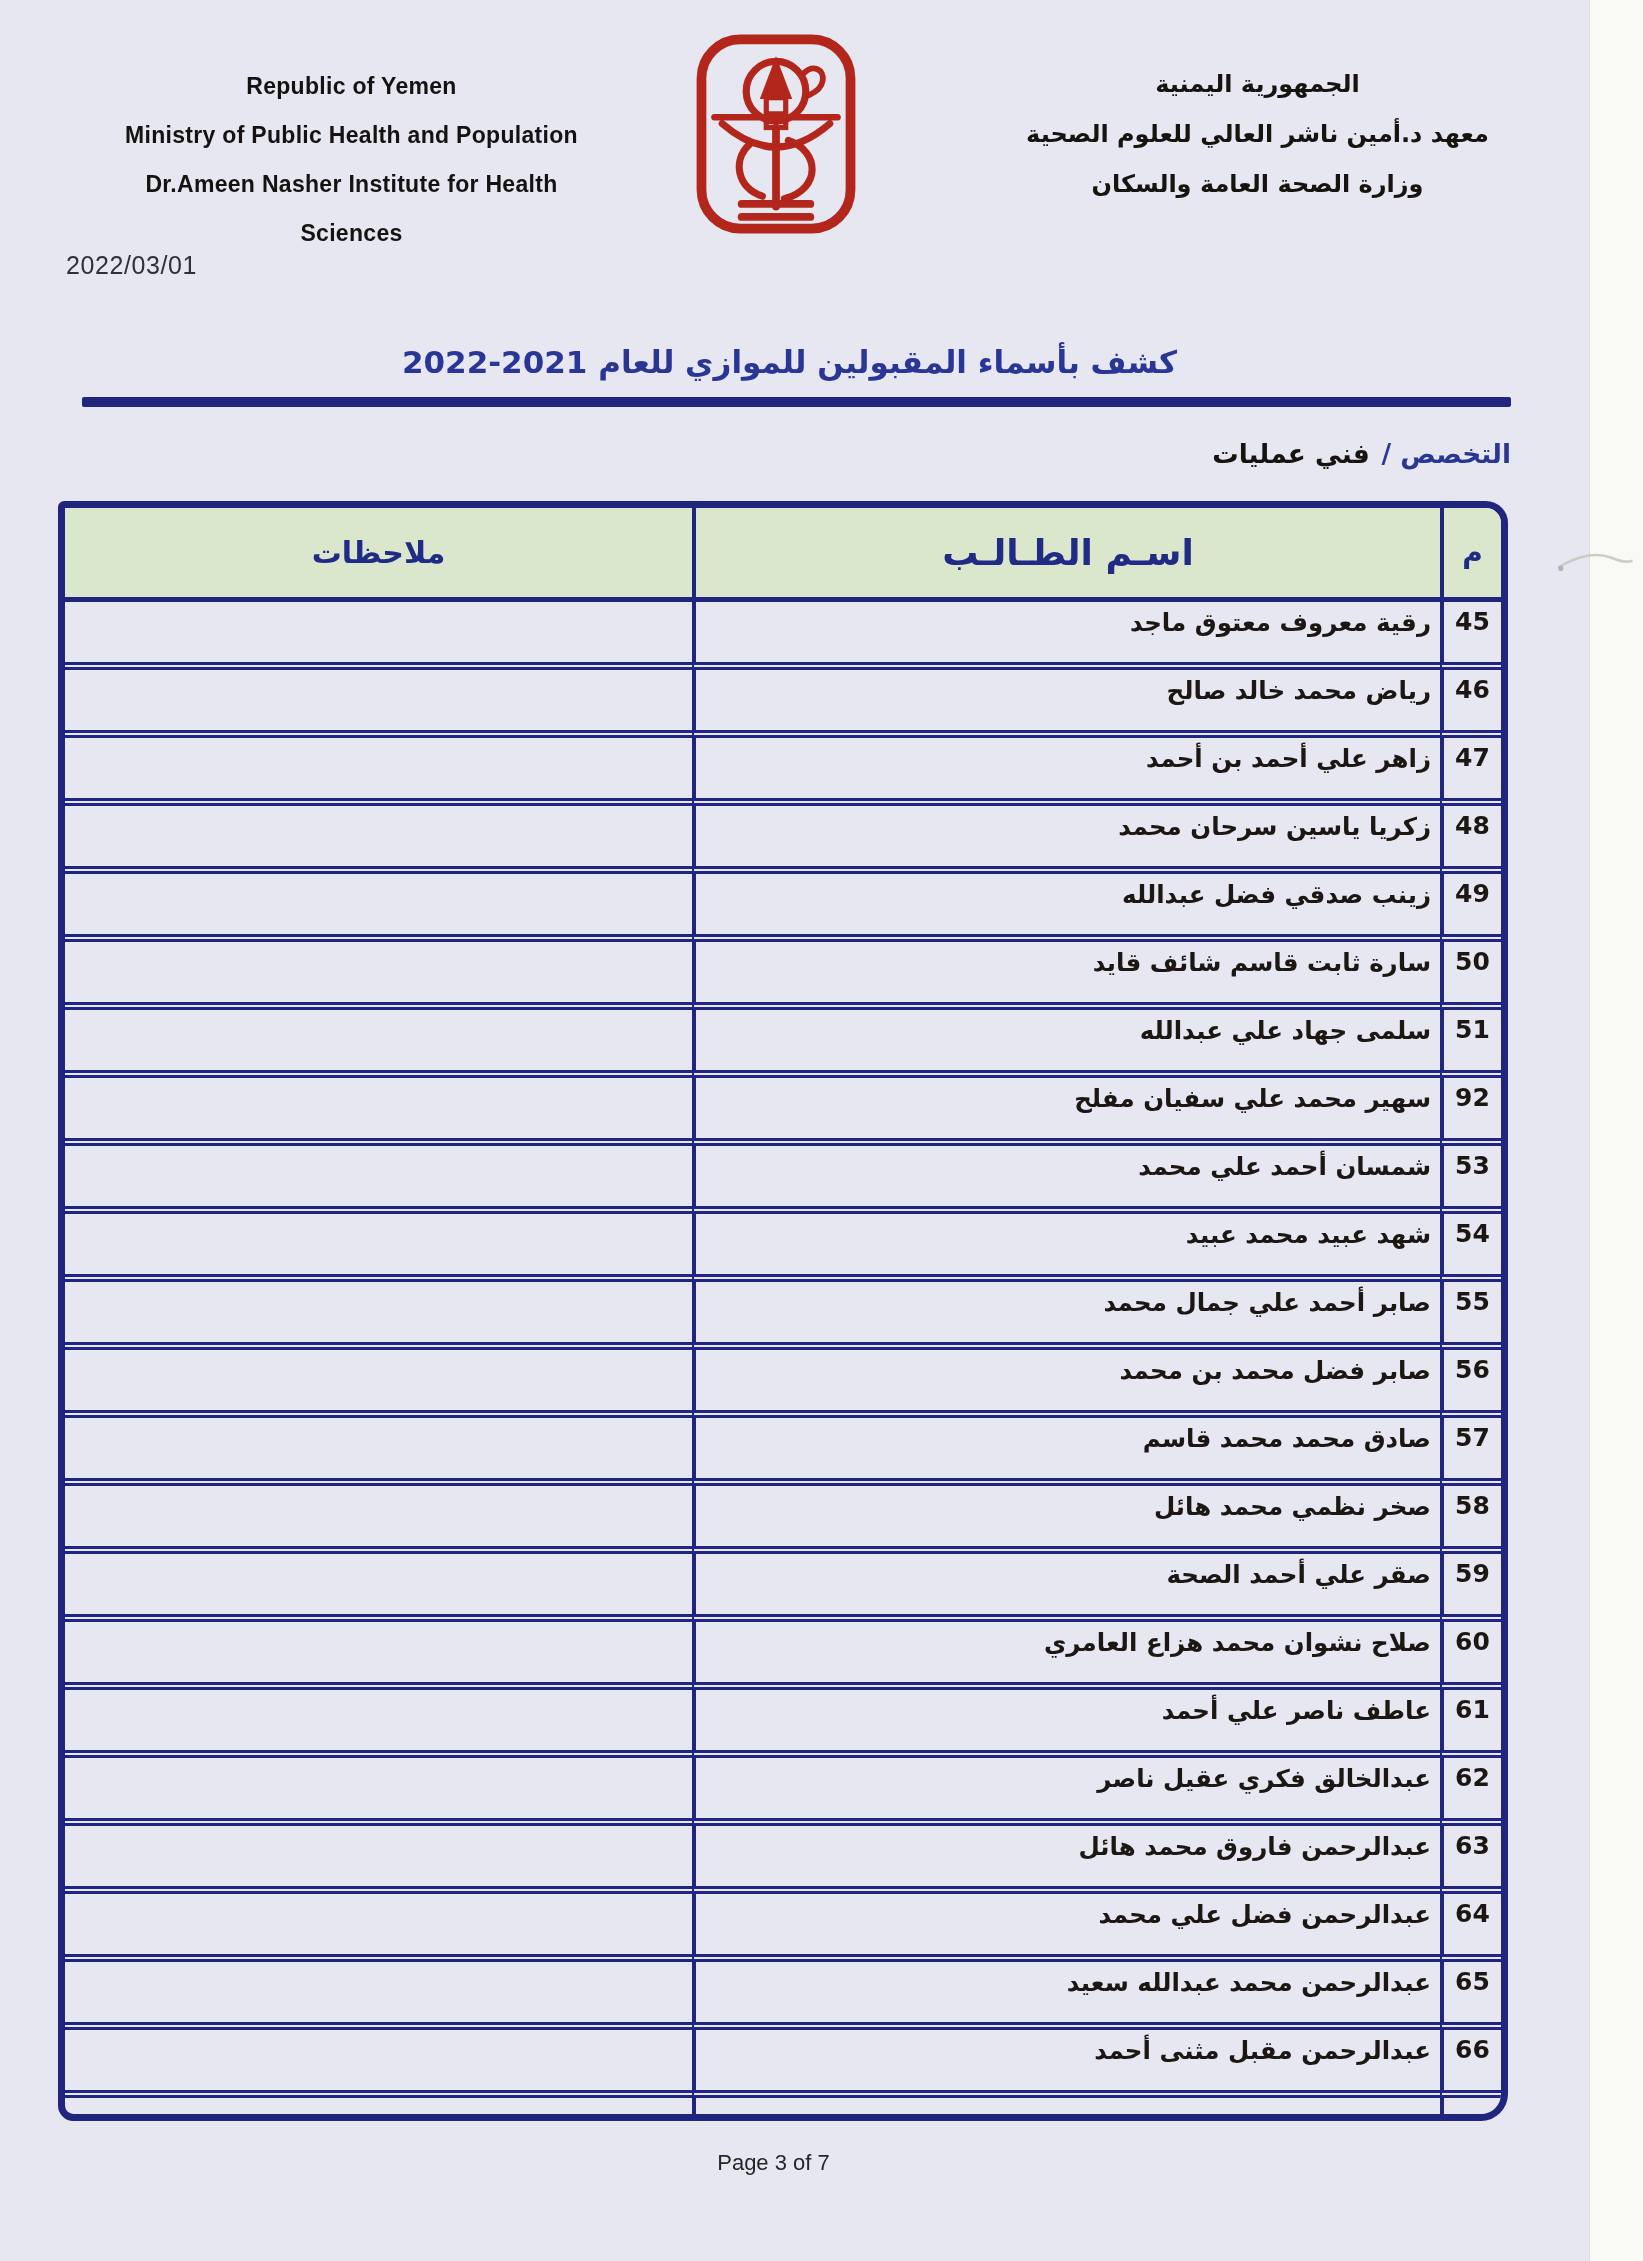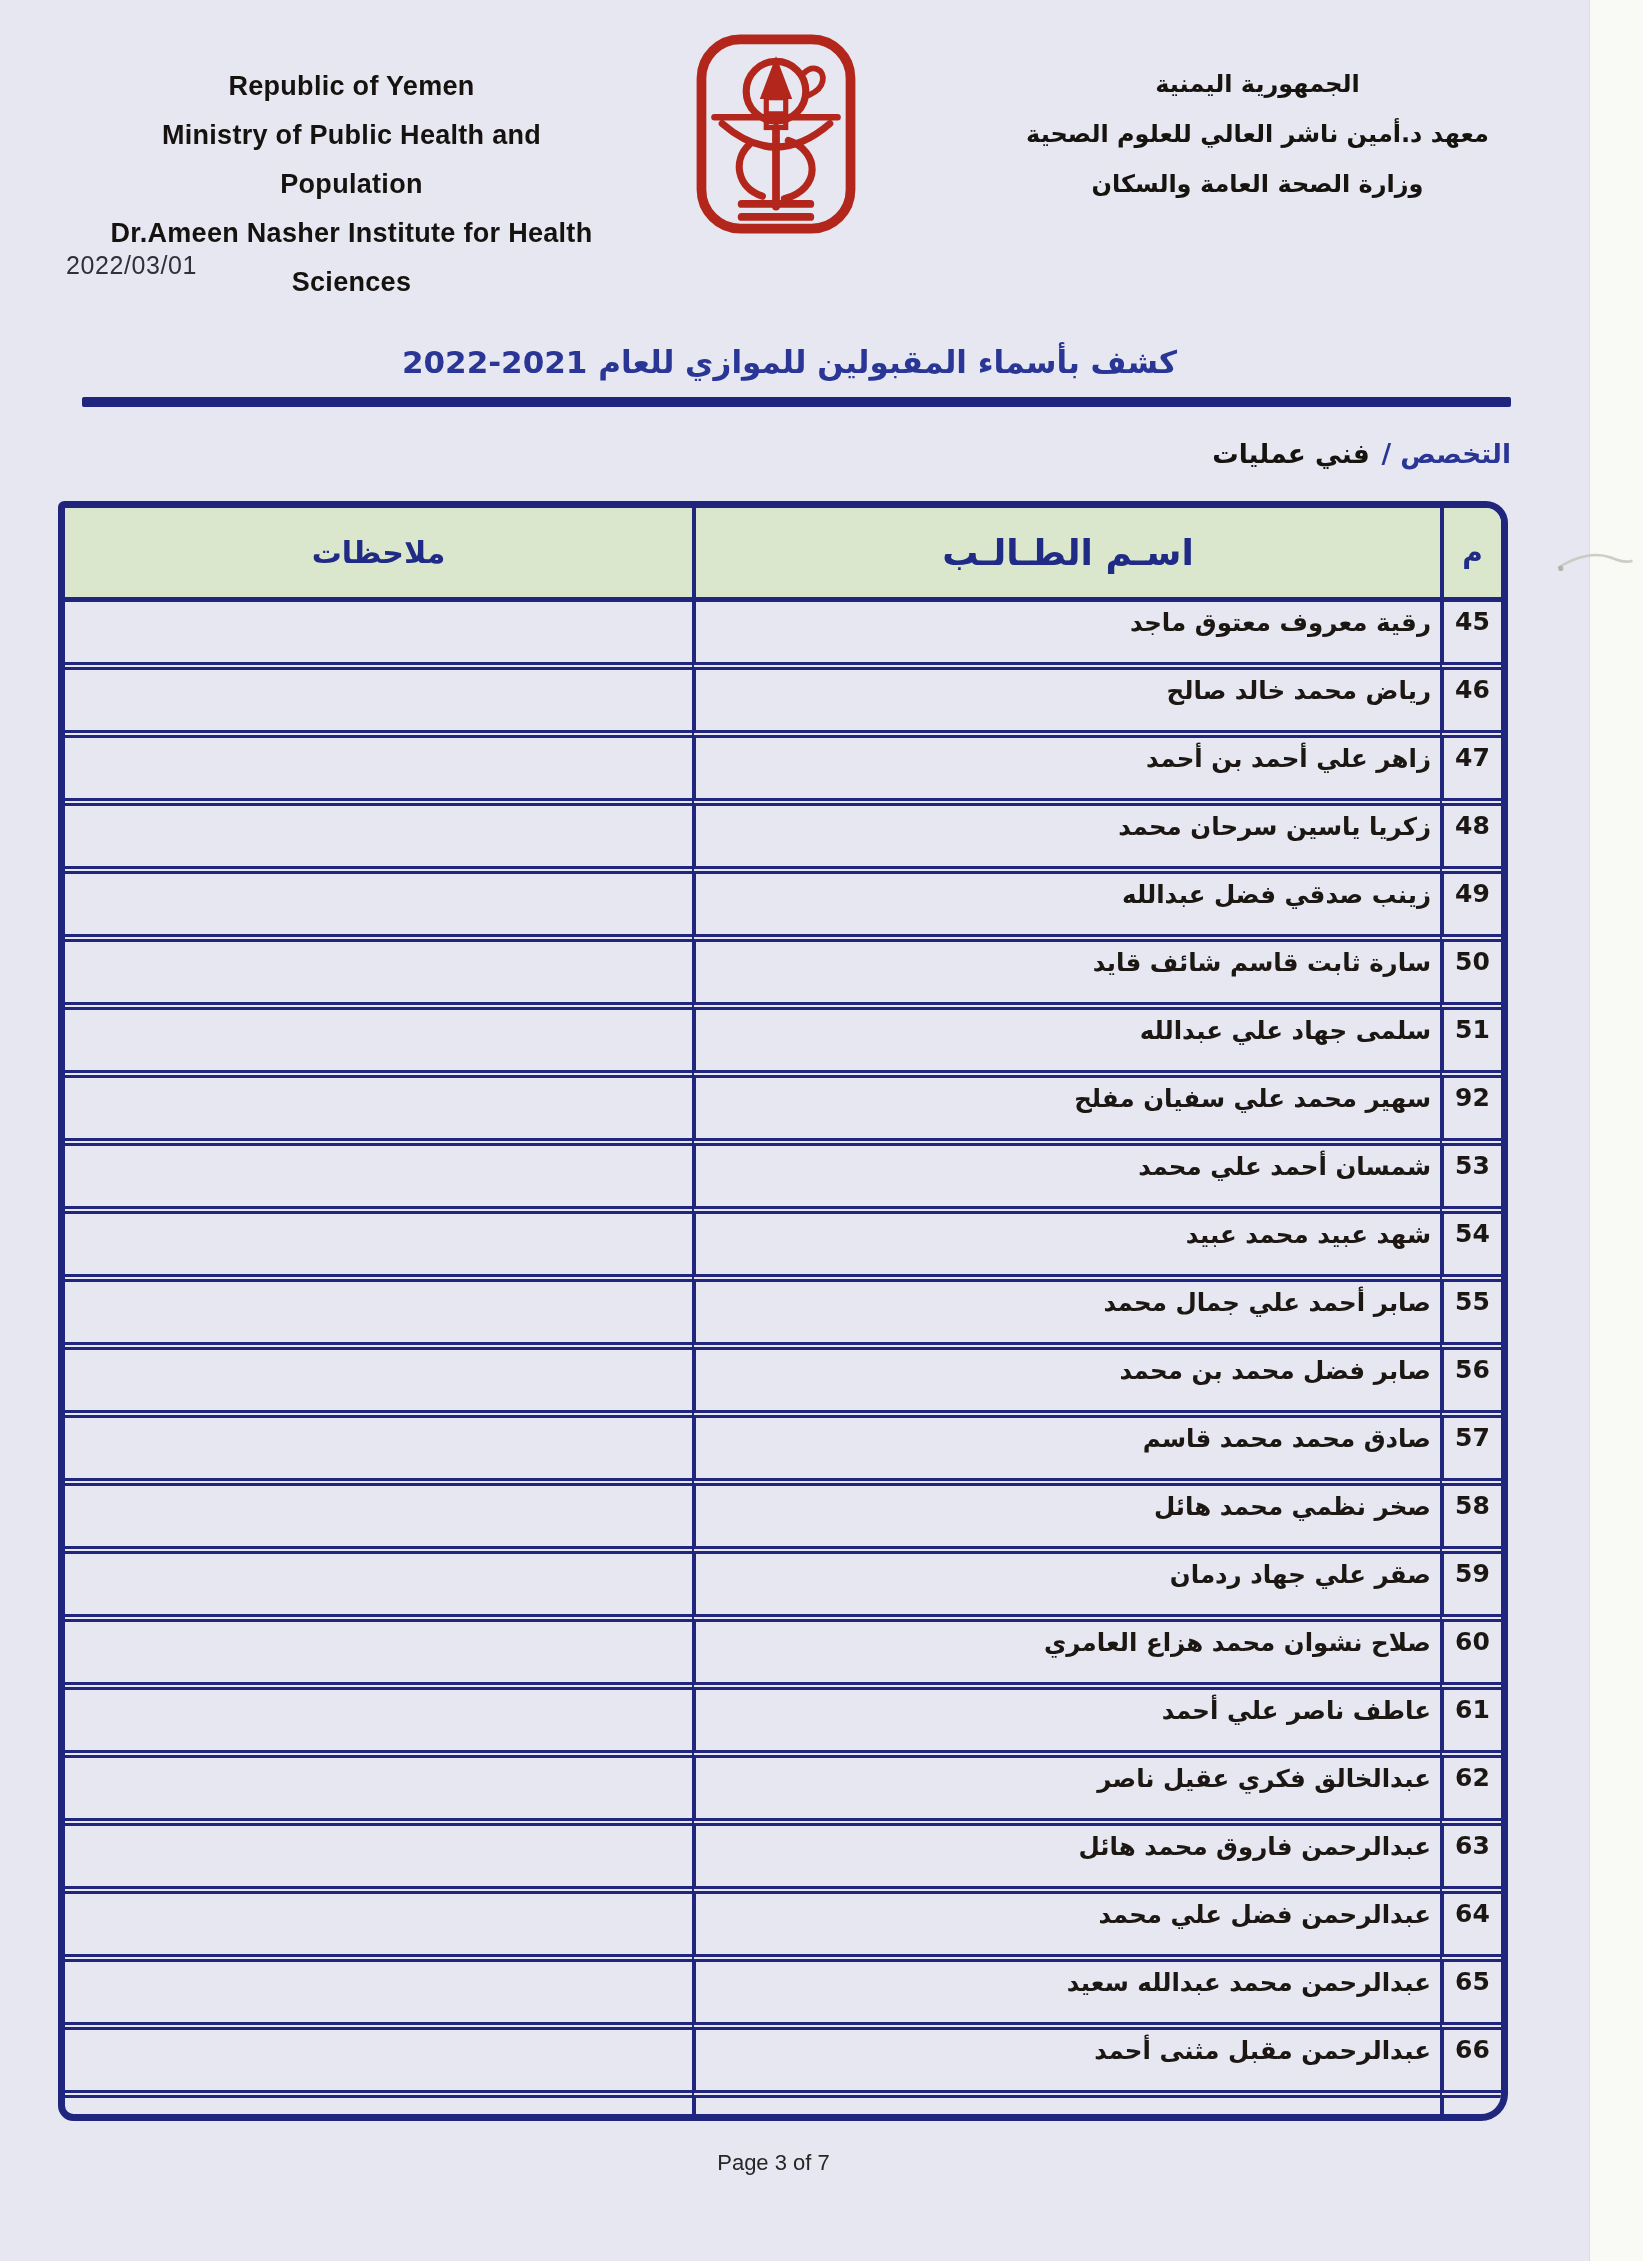--- a/index.html
+++ b/index.html
@@ -16,21 +16,21 @@
     position:relative;width:1643px;height:2261px;background:var(--paper);
     overflow:hidden;
   }
   
   .scan-strip{position:absolute;top:0;left:1589px;width:54px;height:2261px;
     background:#f9f9f5;border-left:1.3px solid #dcdce4;}
   .scuff{position:absolute;left:1554px;top:546px;}
 
   
   .hdr-en{position:absolute;left:100px;top:62px;width:503px;text-align:center;
-    font-weight:bold;font-size:27px;line-height:49px;color:#15120f;letter-spacing:0.3px;}
+    font-weight:bold;font-size:23px;line-height:49px;color:#15120f;letter-spacing:0.3px;}
   .hdr-ar{position:absolute;left:1006px;top:59px;width:503px;text-align:center;
     direction:rtl;font-family:"DejaVu Sans",sans-serif;
     font-weight:bold;font-size:24px;line-height:50px;color:#17130e;}
   .logo{position:absolute;left:695px;top:32px;width:162px;height:204px;}
   .logo-line{fill:none;stroke:var(--red);stroke-linecap:round;}
   .logo-fill{fill:var(--red);stroke:none;}
 
   .date{position:absolute;left:66px;top:251px;font-size:25px;color:#30303a;letter-spacing:0.6px;}
 
   .doc-title{position:absolute;left:0;top:344px;width:1579px;text-align:center;
@@ -217,21 +217,21 @@
   </tr>
 
   <tr>
     <td class="cell-num v1">58</td>
     <td class="cell-name v2">صخر نظمي محمد هائل</td>
     <td class="cell-notes"></td>
   </tr>
 
   <tr>
     <td class="cell-num v1">59</td>
-    <td class="cell-name v2">صقر علي جهاد ردمان</td>
+    <td class="cell-name v2">صقر علي أحمد الصحة</td>
     <td class="cell-notes"></td>
   </tr>
 
   <tr>
     <td class="cell-num v1">60</td>
     <td class="cell-name v2">صلاح نشوان محمد هزاع العامري</td>
     <td class="cell-notes"></td>
   </tr>
 
   <tr>

